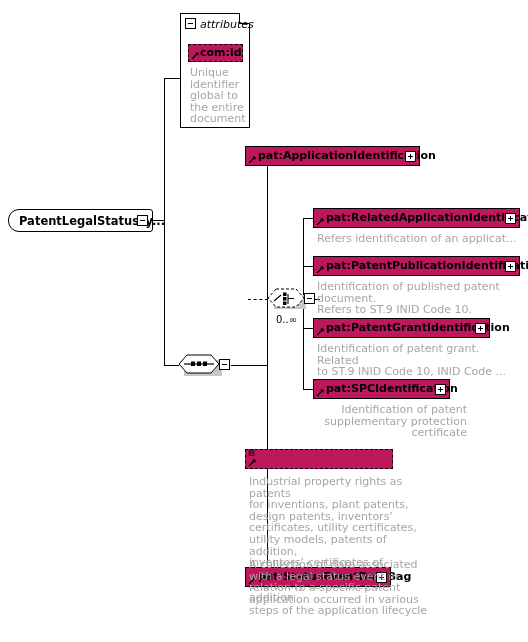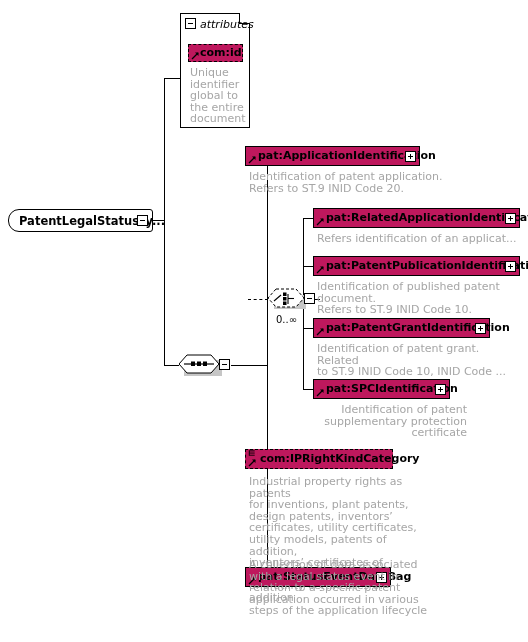--- a/index.html
+++ b/index.html
@@ -339,22 +339,20 @@
     <svg class="arrow-glyph" viewBox="0 0 9 9">
       <path d="M1 8 L7 2" stroke="#000" stroke-width="1.2" fill="none"></path>
       <path d="M7.5 1.5 L7.5 5 L4 1.5 Z" fill="#000"></path>
     </svg>
     <span class="elem-label">pat:ApplicationIdentification</span>
     <span class="expander inline" style="right:3px;">
       <span class="bar-h"></span>
       <span class="bar-v"></span>
     </span>
   </div>
-  <div class="desc" style="left:249px; top:160px; width:250px;">Identification of patent application.
-Refers to ST.9 INID Code 20.</div>
 
   <div class="nodebox" style="left:313px; top:197px; width:207px; height:20px; padding-left:12px;">
     <span class="shadow-r"></span>
     <svg class="arrow-glyph" viewBox="0 0 9 9">
       <path d="M1 8 L7 2" stroke="#000" stroke-width="1.2" fill="none"></path>
       <path d="M7.5 1.5 L7.5 5 L4 1.5 Z" fill="#000"></path>
     </svg>
     <span class="elem-label">pat:RelatedApplicationIdentificat...</span>
     <span class="expander inline" style="right:3px;">
       <span class="bar-h"></span>
@@ -414,21 +412,20 @@
     <svg class="enum-glyph" viewBox="0 0 8 10">
       <line x1="1" y1="1" x2="7" y2="1" stroke="#000" stroke-width="1"></line>
       <line x1="1" y1="3.4" x2="7" y2="3.4" stroke="#000" stroke-width="1"></line>
       <line x1="1" y1="5.8" x2="7" y2="5.8" stroke="#000" stroke-width="1"></line>
       <line x1="1" y1="0.5" x2="1" y2="6.3" stroke="#000" stroke-width="1"></line>
     </svg>
     <svg class="arrow-glyph" viewBox="0 0 9 9">
       <path d="M1 8 L7 2" stroke="#000" stroke-width="1.2" fill="none"></path>
       <path d="M7.5 1.5 L7.5 5 L4 1.5 Z" fill="#000"></path>
     </svg>
-    <span class="elem-label">com:IPRightKindCategory</span>
   </div>
   <div class="desc" style="left:249px; top:465px; width:180px;">Industrial property rights as patents
 for inventions, plant patents,
 design patents, inventors’
 certificates, utility certificates,
 utility models, patents of addition,
 inventors’ certificates of addition
 and utility certificates of addition</div>
 
   <div class="nodebox" style="left:245px; top:556px; width:146px; height:20px; padding-left:12px;">

